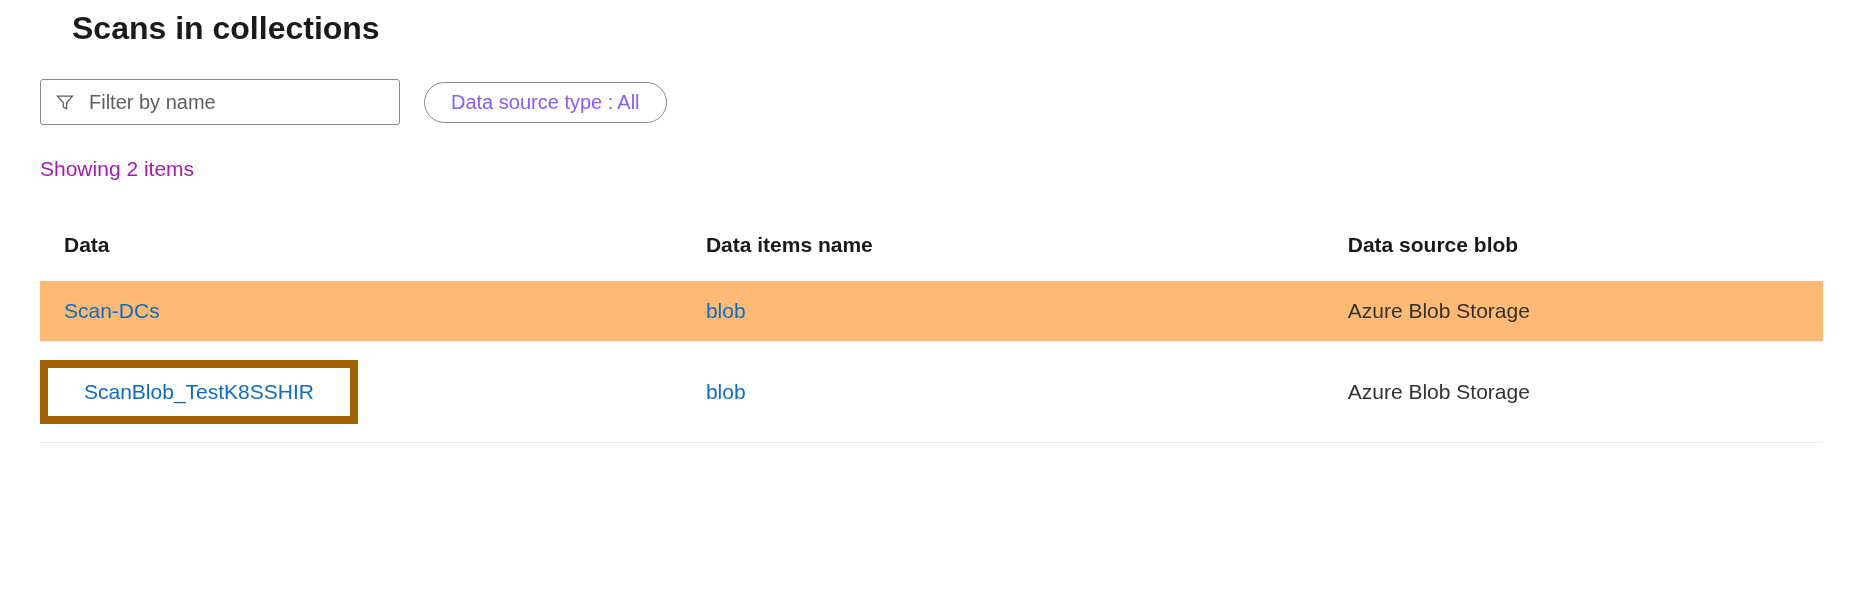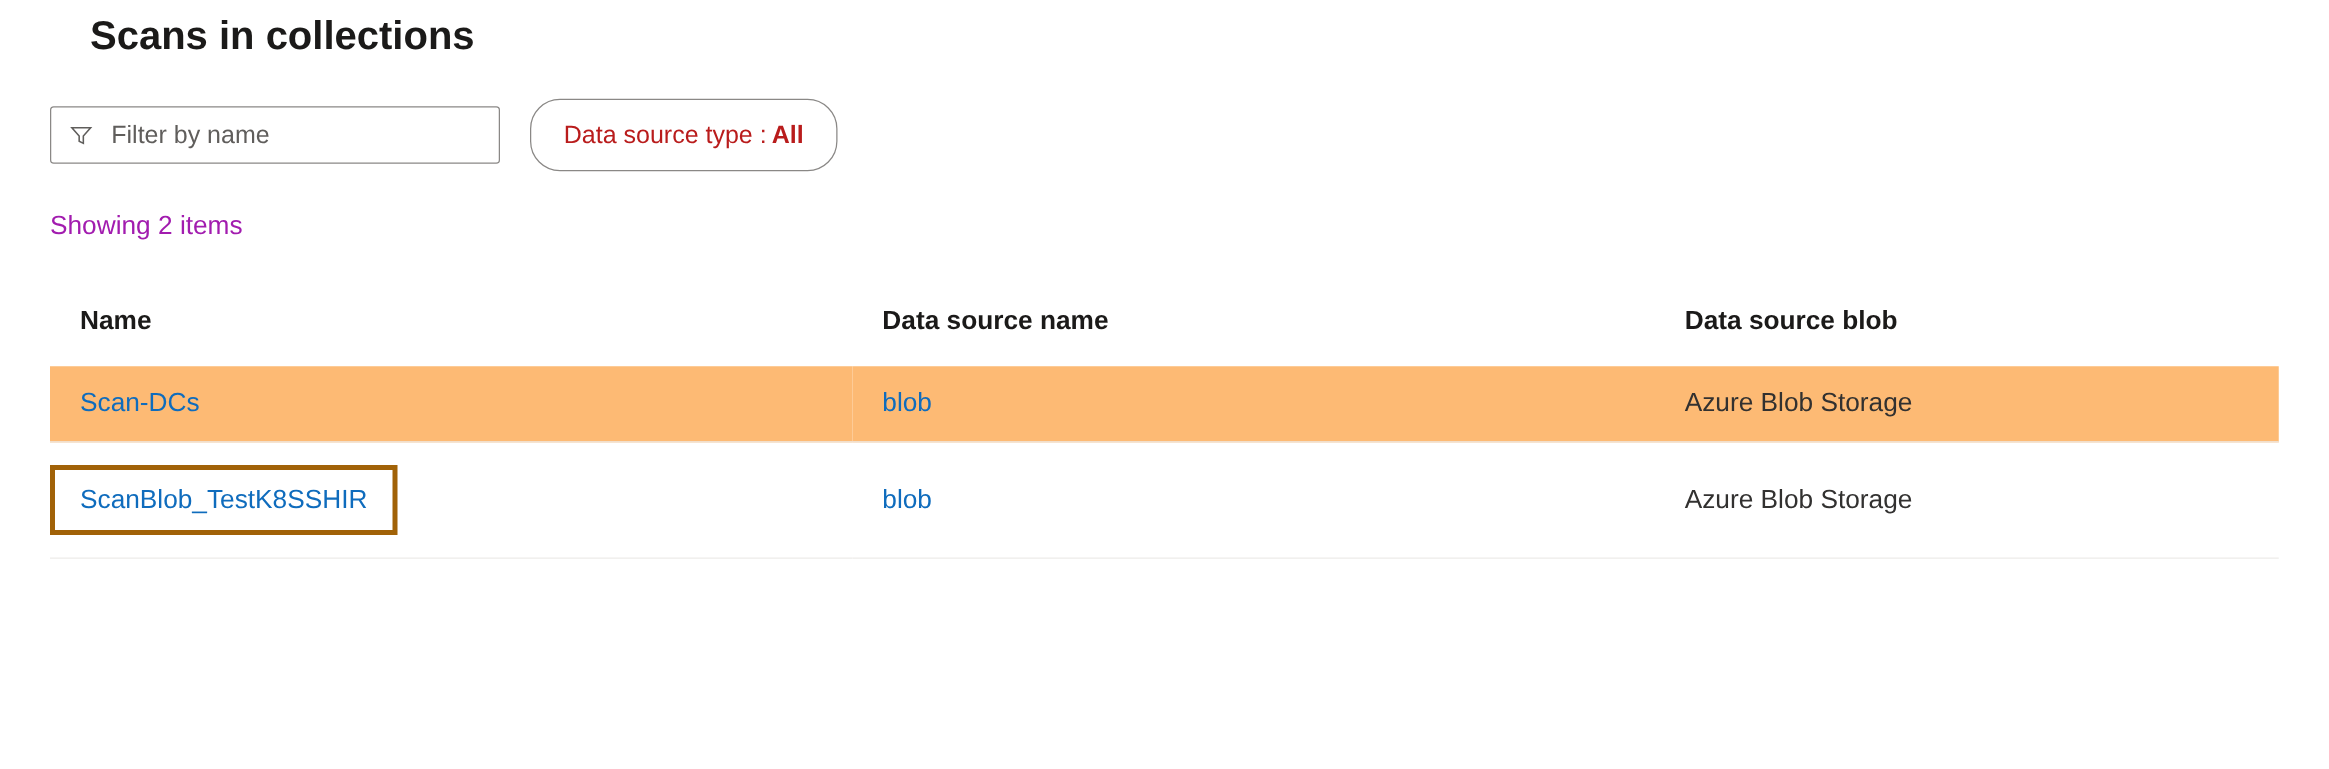--- a/index.html
+++ b/index.html
@@ -47,31 +47,31 @@
       font-size: 20px;
       color: #605e5c;
       width: 100%;
       background: transparent;
     }
     .filter-input::placeholder {
       color: #605e5c;
     }
     .pill-button {
       display: inline-flex;
-      align-items: center;
+      align-items: flex-end;
       border: 1.5px solid #8a8886;
       border-radius: 24px;
       padding: 8px 26px;
-      height: 58px;
+      height: 41px;
       font-size: 20px;
-      color: #b91c1c;
+      color: #8b5cf6;
       background: #fff;
       cursor: pointer;
     }
-    .pill-button .bold { font-weight: 700; margin-left: 4px; }
+    .pill-button .bold { font-weight: 400; margin-left: 4px; }
     .showing {
       font-size: 21px;
       color: #a21caf;
       margin-bottom: 36px;
     }
     .table {
       width: 100%;
       border-collapse: collapse;
     }
     .table th {
@@ -92,22 +92,22 @@
     .link {
       color: #0f6cbd;
       cursor: pointer;
     }
     .type-cell {
       color: #323130;
     }
     .col-name { width: 36%; }
     .col-src  { width: 36%; }
     .highlight-box {
-      border: 4px solid #a16207;
-      padding: 12px 20px;
+      border: 8px solid #a16207;
+      padding: 12px 36px;
       display: inline-block;
       margin-left: -24px;
       text-align: center;
     }
   </style>
 </head>
 <body>
 
 <h1 class="page-title">Scans in collections</h1>
 
@@ -122,22 +122,22 @@
     <span>Data source type :</span>
     <span class="bold">All</span>
   </div>
 </div>
 
 <div class="showing">Showing 2 items</div>
 
 <table class="table">
   <thead>
     <tr>
-      <th class="col-name">Name</th>
-      <th class="col-src">Data source name</th>
+      <th class="col-name">Data</th>
+      <th class="col-src">Data items name</th>
       <th>Data source blob</th>
     </tr>
   </thead>
   <tbody>
     <tr>
       <td>
         <span class="link">Scan-DCs</span>
       </td>
       <td>
         <span class="link">blob</span>

